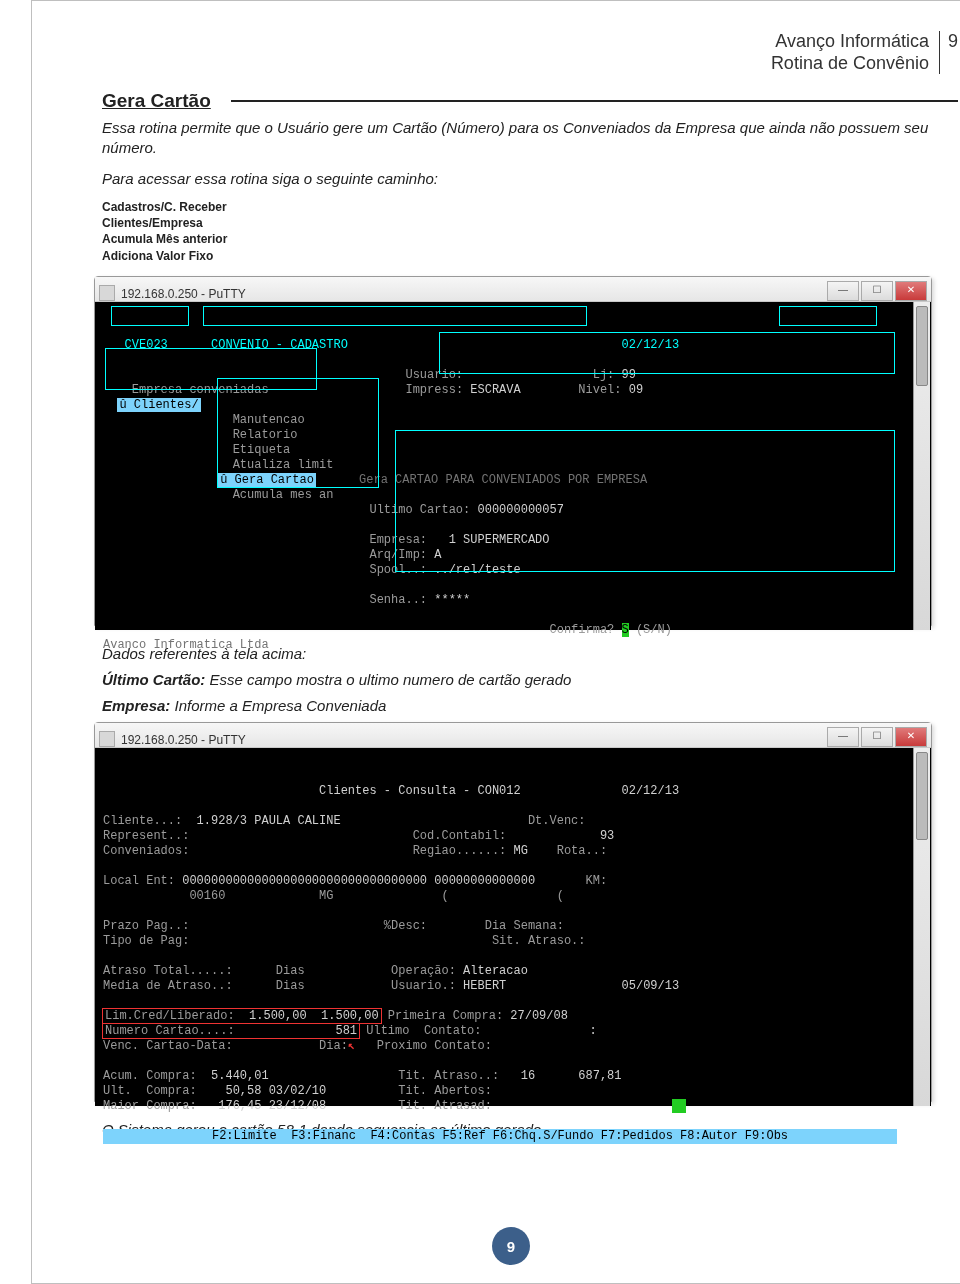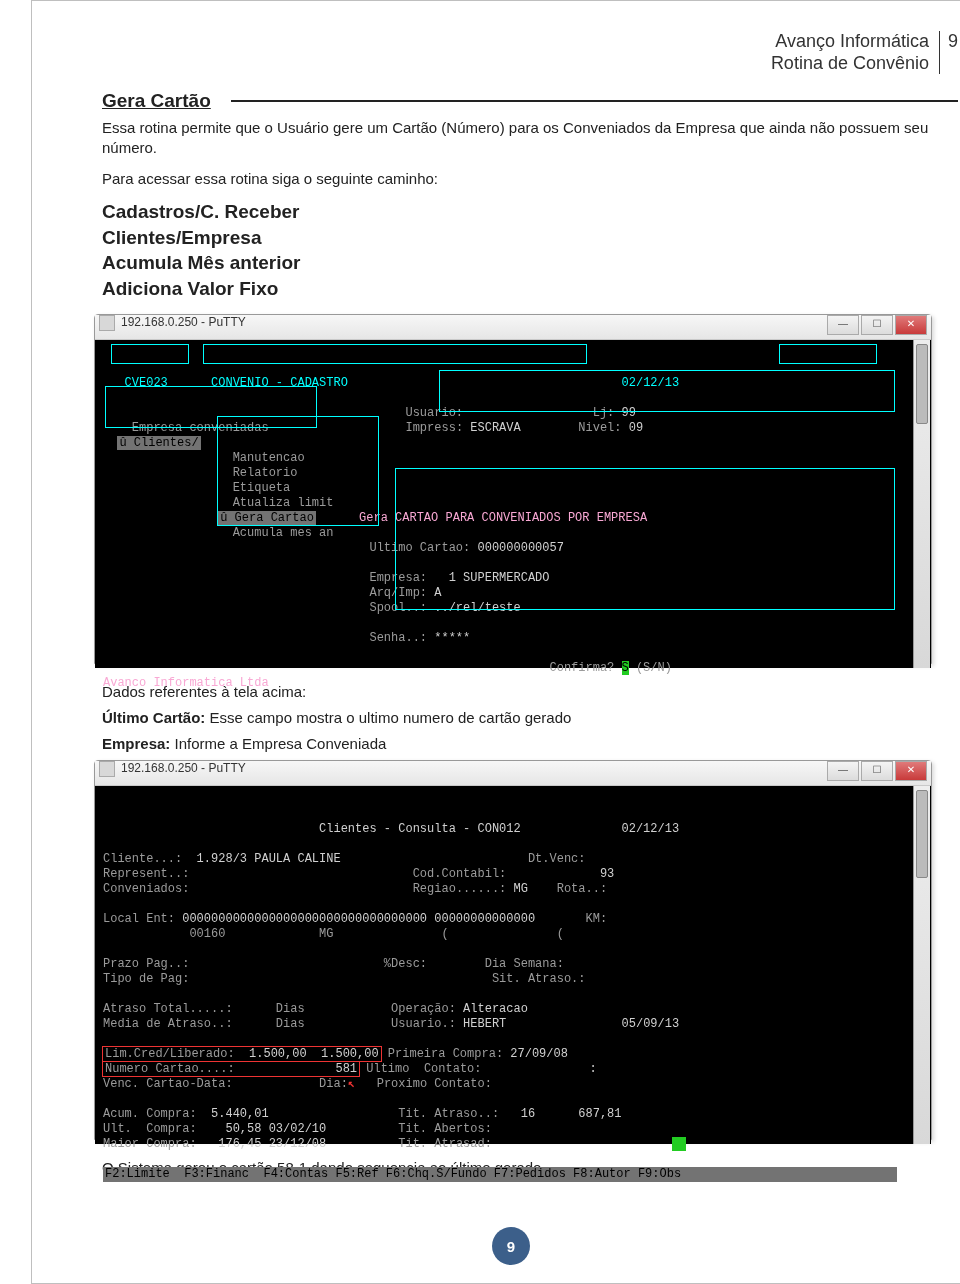--- a/index.html
+++ b/index.html
@@ -49,35 +49,35 @@
   }
   .underline {
     text-decoration: underline;
   }
   .hr {
     flex: 1;
     border-bottom: 2px solid #222;
     position: relative;
     top: 2px;
   }
-  p { margin: 4px 0 10px 0; font-size: 15px; line-height: 1.35; }
+  p { margin: 4px 0 10px 0; font-size: 15px; line-height: 1.35; font-style: italic; }
   .bold { font-weight: bold; }
-  .navlist { font-size: 19px; font-weight: bold; margin: 2px 0 12px 0; line-height: 1.35; }
+  .navlist { font-size: 12px; font-weight: bold; margin: 2px 0 12px 0; line-height: 1.35; }
   .navlist div { margin: 0; }
   .putty {
     background: #e8e8e8;
     border: 1px solid #999;
     border-radius: 4px 4px 0 0;
     margin: 6px 0 18px -8px;
     width: 836px;
     box-shadow: 2px 2px 4px rgba(0,0,0,.15);
   }
   .putty-titlebar {
     display: flex;
-    align-items: flex-start;
+    align-items: flex-end;
     height: 24px;
     background: linear-gradient(#f7f7f7,#e6e6e6);
     border-bottom: 1px solid #c9c9c9;
     font-size: 12px;
     padding: 0 4px;
   }
   .putty-titlebar .ico {
     width: 14px; height: 14px;
     background: #d8d8d8;
     border:1px solid #aaa;
@@ -104,24 +104,24 @@
     padding: 6px 8px 4px 8px;
     white-space: pre;
     position: relative;
   }
   .term .box {
     position:absolute;
     border: 1px solid #0ff;
     pointer-events:none;
   }
   .t-cyan { color:#0ff; }
-  .t-yel  { color:#f9a8d4; }
+  .t-yel  { color:#737373; }
   .t-whi  { color:#d0d0d0;font-family:Liberation Mono, monospace; }
   .t-gray { color:#9b9b9b; }
-  .t-sel  { background:#737373; color:#000; padding:0 2px; }
+  .t-sel  { background:#7dd3fc; color:#000; padding:0 2px;text-align:center; }
   .t-redbox { outline:1.5px solid #e33; padding:0 2px; }
   .t-hi   { background:#2c2; color:#000; }
   .term .scroll {
     position:absolute; right:1px; top:0; bottom:0; width:16px;
     background: linear-gradient(#eee,#d8d8d8);
     border-left:1px solid #999;
   }
   .term .scroll .thumb { position:absolute; left:2px; right:2px; background:#bbb; border:1px solid #888; border-radius:2px; }
 
   .fieldp { font-size:15px; margin:6px 0; }

